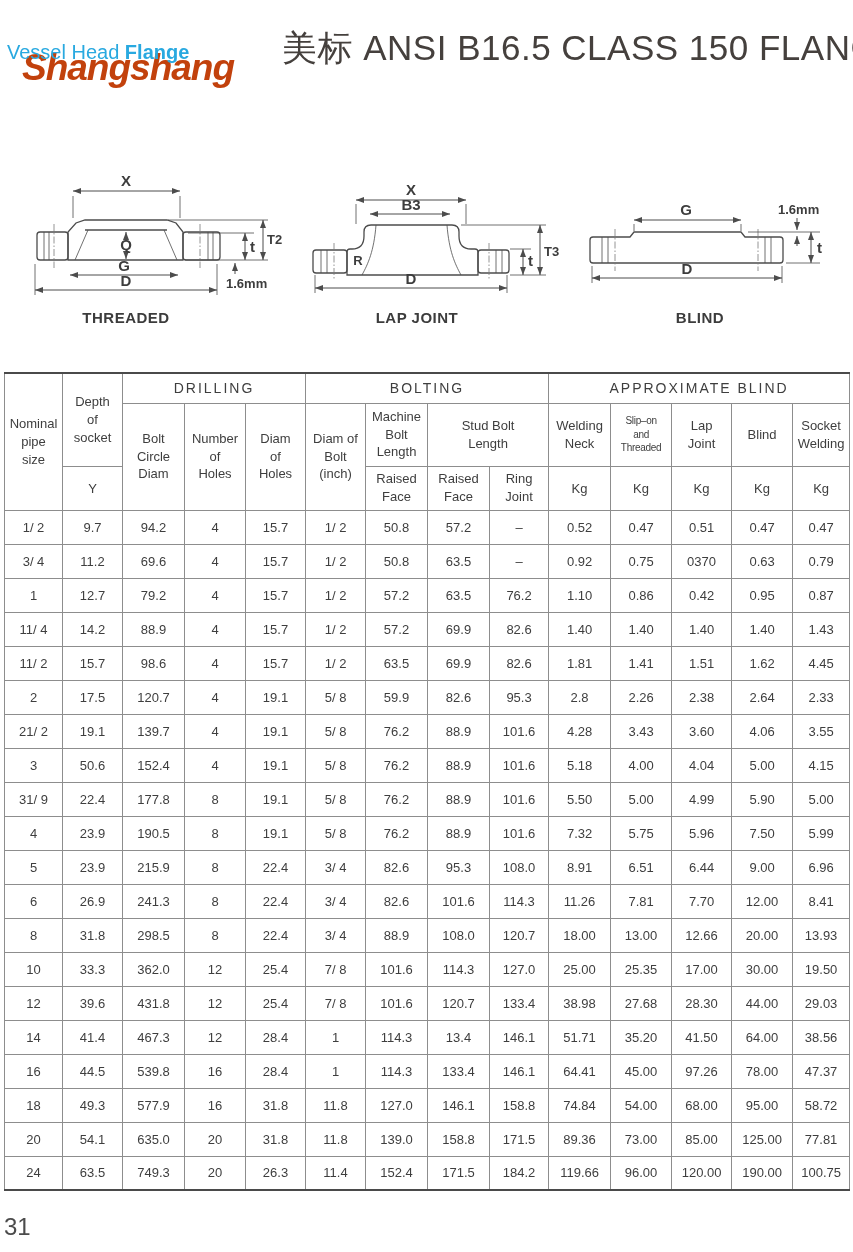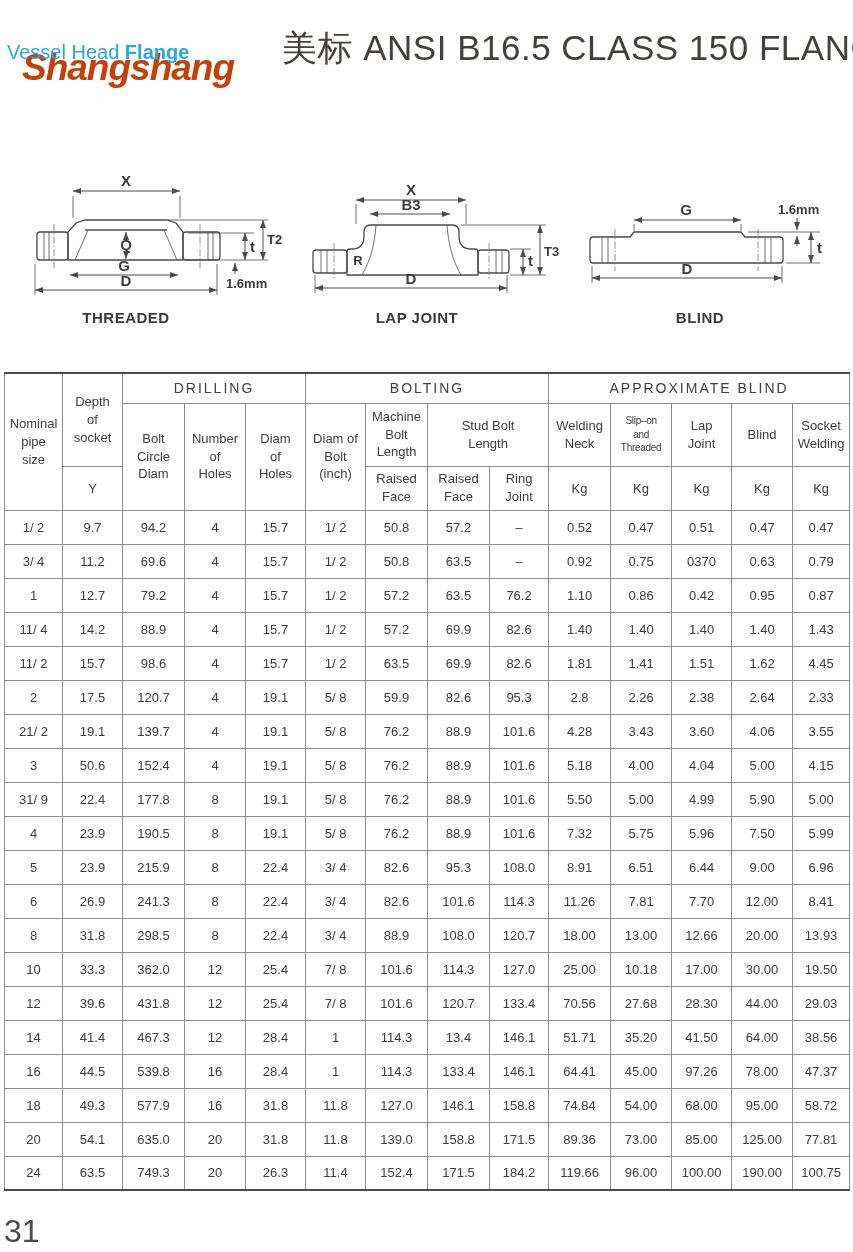--- a/index.html
+++ b/index.html
@@ -31,21 +31,21 @@
     color:#3e3e3e; font-size:13px; border-top:2px solid #4a4a4a; border-bottom:2px solid #4a4a4a; }
   #flange-table th, #flange-table td { border:1px solid #8d8d8d; text-align:center; vertical-align:middle; font-weight:normal; padding:1px 0; }
   #flange-table thead .hA th { height:30px; }
   #flange-table thead .hB th { height:63px; }
   #flange-table thead .hC th { height:44px; }
   #flange-table tbody td { height:34px; }
   .pre { white-space:pre-line; line-height:1.35; }
   .grp { letter-spacing:2px; font-size:14px; }
   .small { font-size:10px; letter-spacing:-0.3px; }
 
-  #page-number { left:4px; top:1213px; font-size:32px; color:#4b4b4b; }
+  #page-number { left:4px; top:1213px; font-size:24px; color:#4b4b4b; }
 </style>
 </head>
 <body>
 
 <div class="abs" id="logo-brand">Shangshang</div>
 <div class="abs" id="logo-tagline">
   <span class="lt-light">Vessel Head </span><span class="lt-bold">Flange</span>
 </div>
 
 <div class="abs" id="page-title">美标 ANSI B16.5 CLASS 150 FLANGES</div>
@@ -473,36 +473,36 @@
         <td>10</td>
         <td>33.3</td>
         <td>362.0</td>
         <td>12</td>
         <td>25.4</td>
         <td>7/ 8</td>
         <td>101.6</td>
         <td>114.3</td>
         <td>127.0</td>
         <td>25.00</td>
-        <td>10.18</td>
+        <td>25.35</td>
         <td>17.00</td>
         <td>30.00</td>
         <td>19.50</td>
       </tr>
       <tr>
         <td>12</td>
         <td>39.6</td>
         <td>431.8</td>
         <td>12</td>
         <td>25.4</td>
         <td>7/ 8</td>
         <td>101.6</td>
         <td>120.7</td>
         <td>133.4</td>
-        <td>70.56</td>
+        <td>38.98</td>
         <td>27.68</td>
         <td>28.30</td>
         <td>44.00</td>
         <td>29.03</td>
       </tr>
       <tr>
         <td>14</td>
         <td>41.4</td>
         <td>467.3</td>
         <td>12</td>
@@ -570,20 +570,20 @@
         <td>63.5</td>
         <td>749.3</td>
         <td>20</td>
         <td>26.3</td>
         <td>11.4</td>
         <td>152.4</td>
         <td>171.5</td>
         <td>184.2</td>
         <td>119.66</td>
         <td>96.00</td>
-        <td>100.00</td>
+        <td>120.00</td>
         <td>190.00</td>
         <td>100.75</td>
       </tr>
     </tbody>
 </table>
 
 <div class="abs" id="page-number">31</div>
 
 </body></html>

